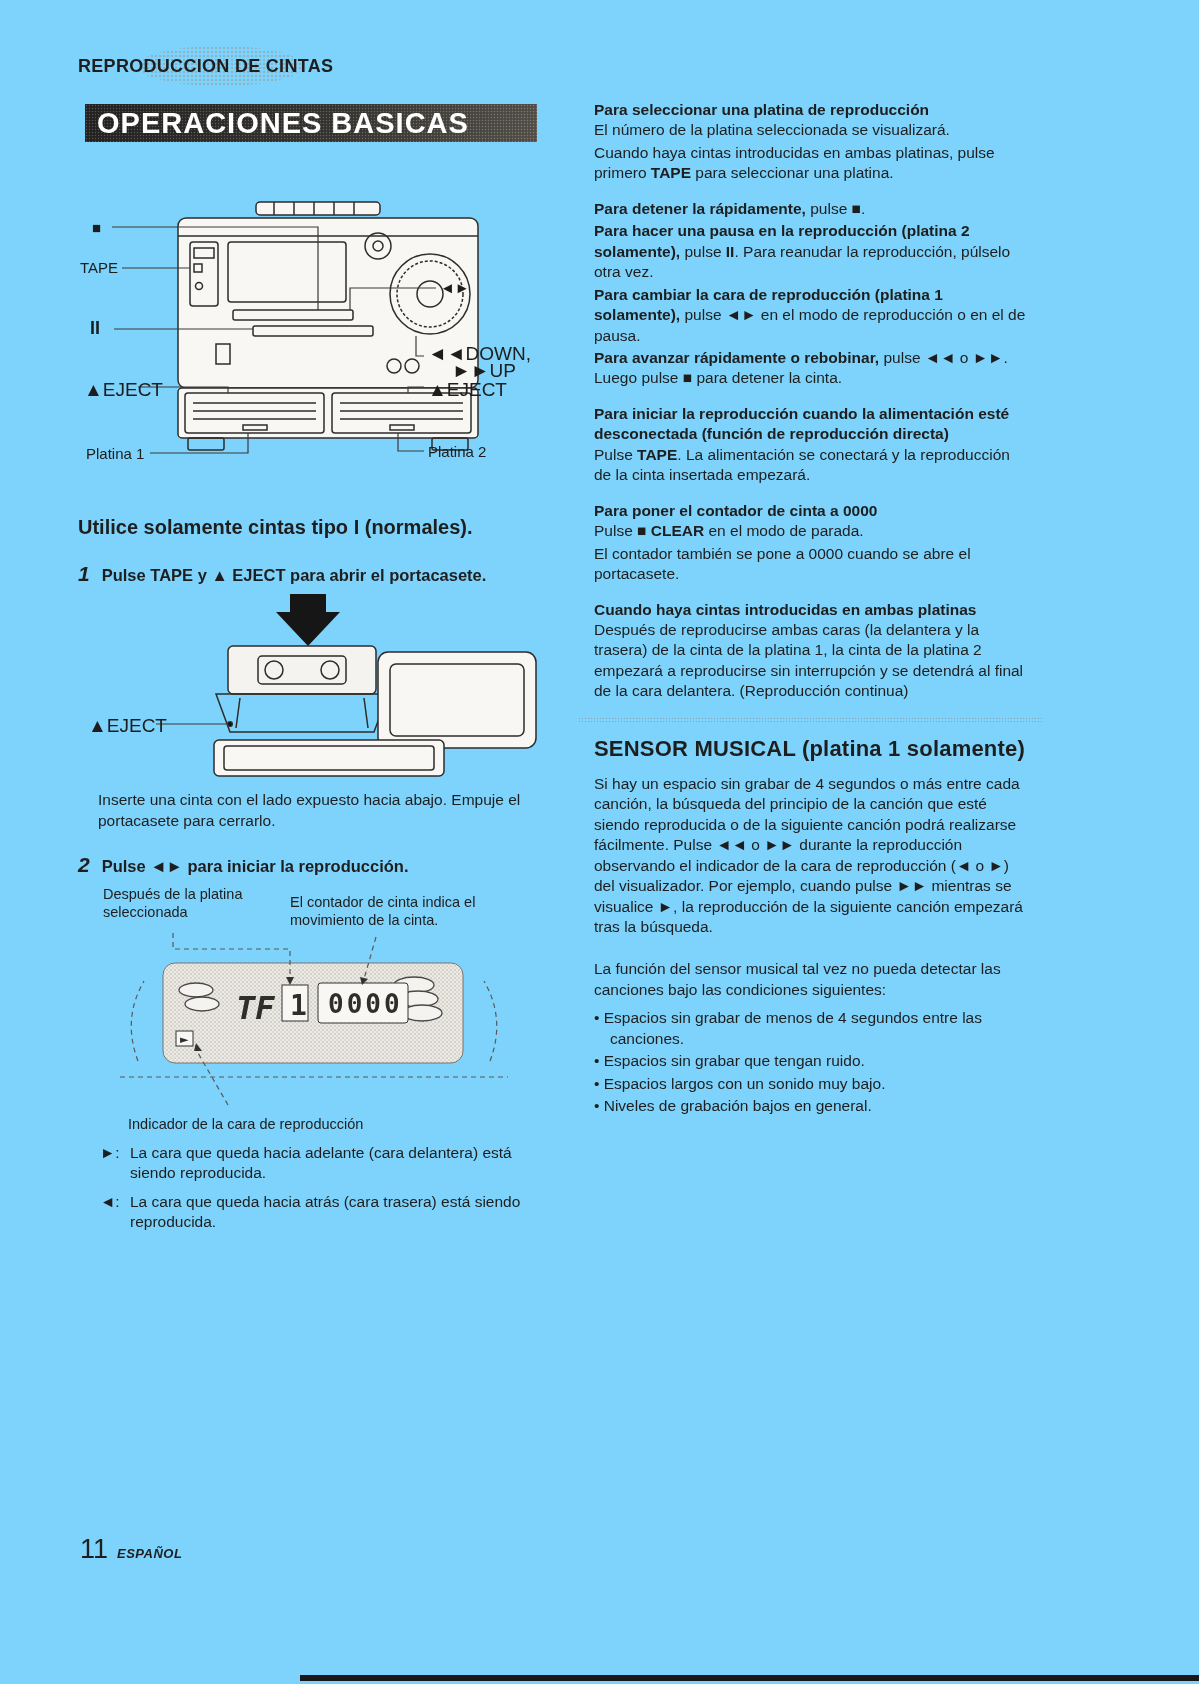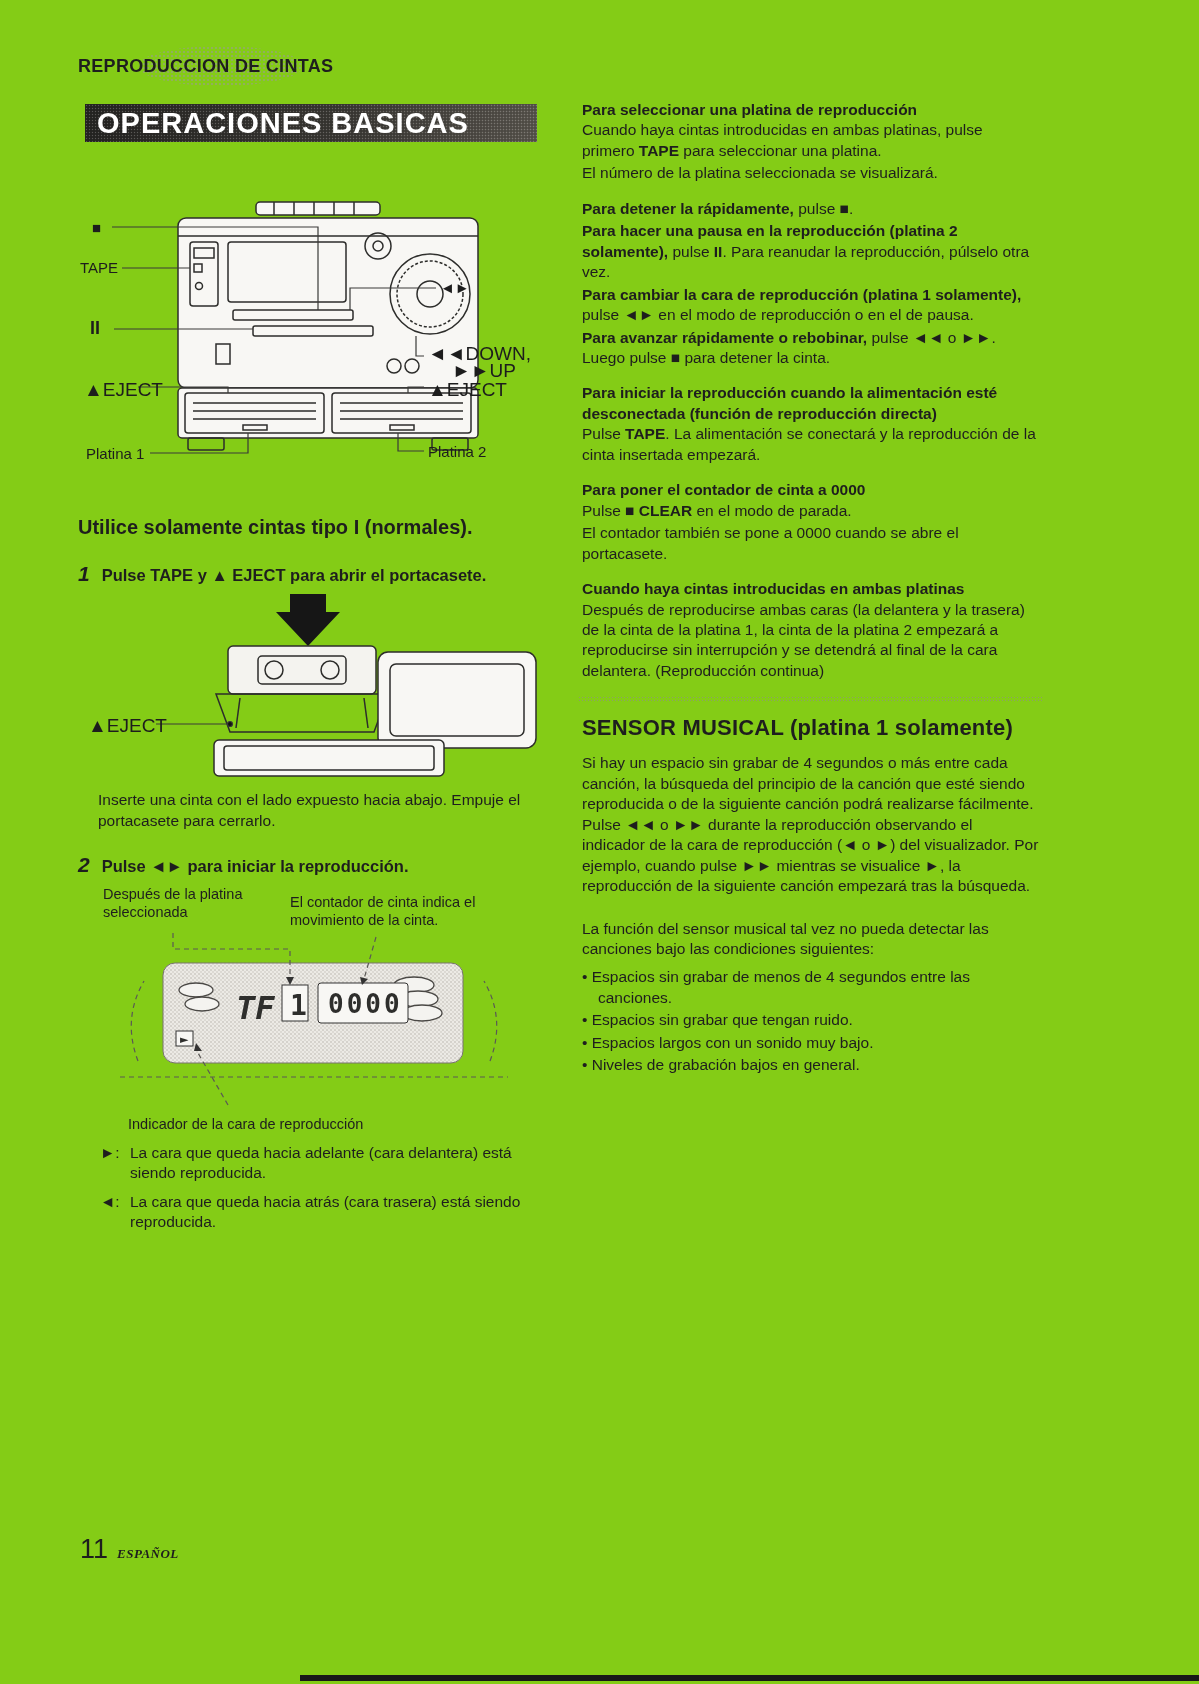--- a/index.html
+++ b/index.html
@@ -1,21 +1,21 @@
 <!DOCTYPE html>
 <html><head>
 <meta charset="utf-8">
 <style>
   *{box-sizing:border-box;}
   body{margin:0;background:#ffffff;}
-  .page{position:relative;width:1199px;height:1684px;background:#84cc16;color:#1e1e1e;
+  .page{position:relative;width:1199px;height:1684px;background:#7dd3fc;color:#1e1e1e;
         font-family:"Liberation Sans","DejaVu Sans",sans-serif;overflow:hidden;}
   p{margin:0 0 2px;font-size:15.5px;line-height:1.32;}
   h4{margin:0;font-size:15.5px;line-height:1.32;}
-  section{margin:0 4px 15px;}
+  section{margin:0 16px 15px;}
   .b{font-weight:700;}
 
   
   .kicker{position:absolute;left:78px;top:56px;font-size:18px;font-weight:700;letter-spacing:.3px;}
   .kicker-text{position:relative;z-index:1;}
   .kicker-blob{position:absolute;left:60px;top:-10px;width:165px;height:40px;border-radius:50%;
       background-image:radial-gradient(#9a9a96 30%, transparent 31%);background-size:4px 4px;opacity:.55;z-index:0;}
   .banner{position:absolute;left:85px;top:104px;width:452px;height:38px;display:flex;align-items:center;
       padding-left:12px;color:#fff;font-size:29px;font-weight:700;letter-spacing:1px;
       background-color:#35332f;
@@ -60,21 +60,21 @@
   ul.bullets li::before{content:"• ";}
 
   
   .disp-tf{font:italic 700 32px "DejaVu Sans Mono",monospace;fill:#2e2e2c;}
   .disp-num{font:700 28px "DejaVu Sans Mono",monospace;fill:#2e2e2c;}
   .disp-counter{font:700 26px "DejaVu Sans Mono",monospace;letter-spacing:3px;fill:#2e2e2c;}
   .disp-face{font:11px "DejaVu Sans",sans-serif;fill:#2e2e2c;}
 
   .footer{position:absolute;left:80px;top:1534px;display:flex;align-items:baseline;gap:9px;text-align:center;}
   .footer-num{font-size:27px;}
-  .footer-lang{font-size:13px;font-weight:700;font-style:italic;letter-spacing:.5px;font-family:Liberation Serif, serif;}
+  .footer-lang{font-size:13px;font-weight:700;font-style:italic;letter-spacing:.5px;}
   .bottom-bar{position:absolute;left:300px;top:1675px;width:899px;height:6px;background:#181818;}
 </style>
 </head>
 <body>
 
 <div class="page">
 
   <div class="kicker">
     <span class="kicker-blob"></span>
     <span class="kicker-text">REPRODUCCION DE CINTAS</span>
@@ -255,22 +255,22 @@
         <span class="legend-marker">◄:</span>
         <span>La cara que queda hacia atrás (cara trasera) está siendo reproducida.</span>
       </div>
     </div>
   </div>
 
   <div class="col-right">
 
     <section>
       <h4>Para seleccionar una platina de reproducción</h4>
+      <p>El número de la platina seleccionada se visualizará.</p>
       <p>Cuando haya cintas introducidas en ambas platinas, pulse primero <span class="b">TAPE</span> para seleccionar una platina.</p>
-      <p>El número de la platina seleccionada se visualizará.</p>
     </section>
 
     <section>
       <p><span class="b">Para detener la rápidamente,</span> pulse <span class="b">■</span>.</p>
       <p><span class="b">Para hacer una pausa en la reproducción (platina 2 solamente),</span> pulse <span class="b">II</span>. Para reanudar la reproducción, púlselo otra vez.</p>
       <p><span class="b">Para cambiar la cara de reproducción (platina 1 solamente),</span> pulse <span class="b">◄►</span> en el modo de reproducción o en el de pausa.</p>
       <p><span class="b">Para avanzar rápidamente o rebobinar,</span> pulse <span class="b">◄◄</span> o <span class="b">►►</span>. Luego pulse <span class="b">■</span> para detener la cinta.</p>
     </section>
 
     <section>

